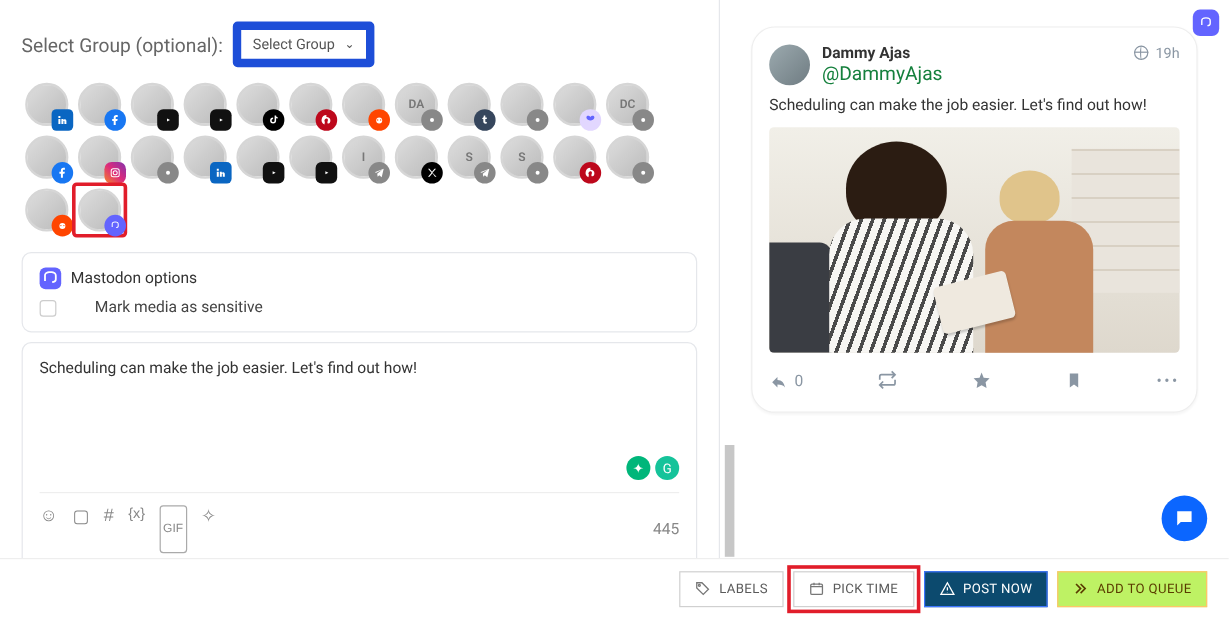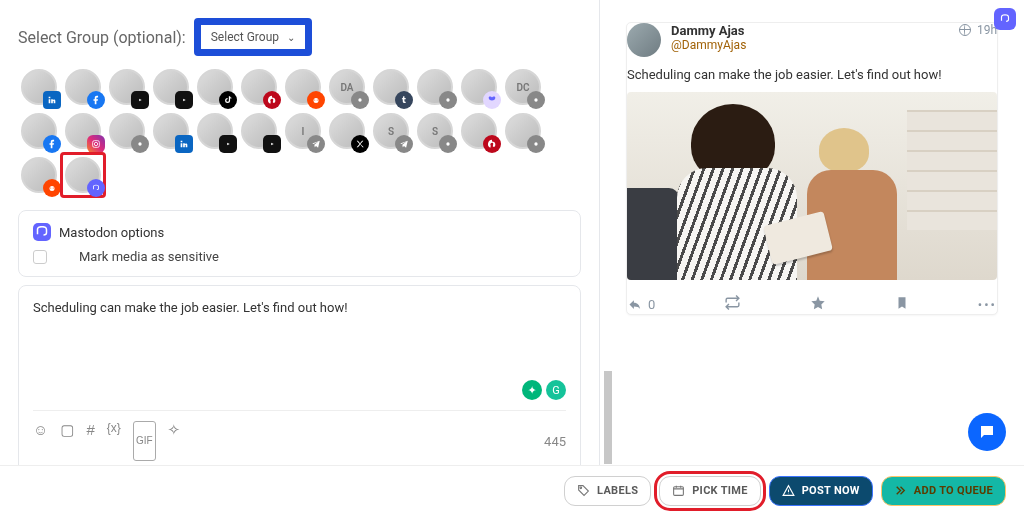--- a/index.html
+++ b/index.html
@@ -52,44 +52,44 @@
   .tools span{cursor:pointer; font-family: Arial, sans-serif;}
   .count{color:#888;font-size:13px;}
 
   .attach{margin-top:12px;}
   .thumb{width:74px;height:50px;border-radius:4px;background:linear-gradient(120deg,#eadfd2,#d4c5b4);position:relative;overflow:hidden;}
   .thumb::before{content:"";position:absolute;top:8px;left:8px;width:30px;height:30px;border-radius:50%;background:#3a2a1f;}
   .thumb::after{content:"";position:absolute;top:14px;right:10px;width:22px;height:22px;border-radius:50%;background:#d8b07a;}
 
   
   .brand-badge{position:absolute;right:8px;top:8px;width:22px;height:22px;border-radius:6px;background:#6364ff;display:flex;align-items:center;justify-content:center;}
-  .card{background:#fff;border:1px solid #eee;border-radius:5px;box-shadow:0 1px 2px rgba(0,0,0,0.04);}
+  .card{background:#fff;border:1px solid #eee;border-radius:20px;box-shadow:0 1px 2px rgba(0,0,0,0.04);padding:14px;}
   .card-head{display:flex;align-items:flex-start;gap:10px;margin-bottom:10px;}
   .card-head .av{width:34px;height:34px;border-radius:50%;background:linear-gradient(135deg,#9caaaf,#6f7c82);}
   .card-head .name{font-weight:700;font-size:13px;color:#333;}
-  .card-head .handle{font-size:12px;color:#a16207;}
+  .card-head .handle{font-size:16px;color:#15803d;}
   .card-head .meta{margin-left:auto;display:flex;align-items:center;gap:6px;color:#8a96a3;font-size:12px;}
   .card .body-text{font-size:13px;color:#333;margin-bottom:10px;}
   .hero{width:100%;height:188px;border-radius:4px;background:linear-gradient(180deg,#f1efe8,#ded8cd);position:relative;overflow:hidden;}
   .hero .sofa{position:absolute;left:0;bottom:0;width:52px;height:92px;background:#3a3d43;border-radius:0 10px 0 0;}
   .hero .shelf{position:absolute;right:0;top:18px;width:90px;height:120px;background:repeating-linear-gradient(0deg,#e9e4dc,#e9e4dc 18px,#d8d0c3 18px,#d8d0c3 20px);}
   .hero .pA-hair{position:absolute;left:64px;top:12px;width:84px;height:78px;background:#2b1c12;border-radius:50% 50% 45% 45%;}
   .hero .pA-body{position:absolute;left:50px;top:76px;width:120px;height:120px;background:repeating-linear-gradient(110deg,#f7f6f3,#f7f6f3 6px,#4a4a4a 6px,#4a4a4a 9px);border-radius:30px 30px 0 0;}
   .hero .pB-hair{position:absolute;left:192px;top:36px;width:50px;height:44px;background:#e0c48b;border-radius:50% 50% 42% 42%;}
   .hero .pB-body{position:absolute;left:180px;top:78px;width:90px;height:118px;background:#c3875d;border-radius:24px 24px 0 0;}
   .hero .tablet{position:absolute;left:140px;bottom:22px;width:62px;height:40px;background:#efe9df;border-radius:4px;transform:rotate(-14deg);box-shadow:0 2px 2px rgba(0,0,0,.2);}
   .card-actions{display:flex;justify-content:space-between;align-items:center;margin-top:14px;color:#8a96a3;}
   .card-actions .grp{display:flex;align-items:center;gap:6px;}
 
   
   .bottom{position:absolute;left:0;bottom:0;width:100%;height:50px;border-top:1px solid #eee;background:#fff;display:flex;align-items:center;justify-content:flex-end;gap:8px;padding:0 18px;}
-  .btn{height:30px;border-radius:11px;padding:0 12px;display:inline-flex;align-items:center;gap:7px;font-size:11px;font-weight:700;letter-spacing:.3px;cursor:pointer;border:1px solid #d0d0d0;background:#fff;color:#5a5a5a;}
+  .btn{height:30px;border-radius:0;padding:0 12px;display:inline-flex;align-items:center;gap:7px;font-size:11px;font-weight:400;letter-spacing:.3px;cursor:pointer;border:1px solid #d0d0d0;background:#fff;color:#5a5a5a;}
   .btn svg{width:13px;height:13px;}
   .btn.blue{background:#0c4a6e;border-color:#3c74ff;color:#fff;}
-  .btn.orange{background:#14b8a6;border-color:#ffc469;color:#5a3c00;justify-content:flex-end;}
+  .btn.orange{background:#bef264;border-color:#ffc469;color:#5a3c00;justify-content:flex-end;}
   .btn.hl{outline:3px solid #e11d2a;outline-offset:2px;justify-content:center;}
 
   .chat-fab{position:absolute;right:18px;bottom:64px;width:38px;height:38px;border-radius:50%;background:#0b66ff;display:flex;align-items:center;justify-content:center;color:#fff;}
   .scroll-edge{position:absolute;left:604px;top:0;width:8px;height:464px;background:linear-gradient(180deg,rgba(0,0,0,0) 80%,#c7c7c7 80%,#c7c7c7 100%);}
 
   .chev{font-size:10px;}
   .globe{width:12px;height:12px;border:1.2px solid #8a96a3;border-radius:50%;position:relative;display:inline-block;}
   .globe::before{content:"";position:absolute;left:4px;top:-1px;width:2px;height:12px;border-left:1.2px solid #8a96a3;border-radius:50%;}
   .globe::after{content:"";position:absolute;left:-1px;top:4px;width:12px;height:2px;border-top:1.2px solid #8a96a3;}
 </style>

